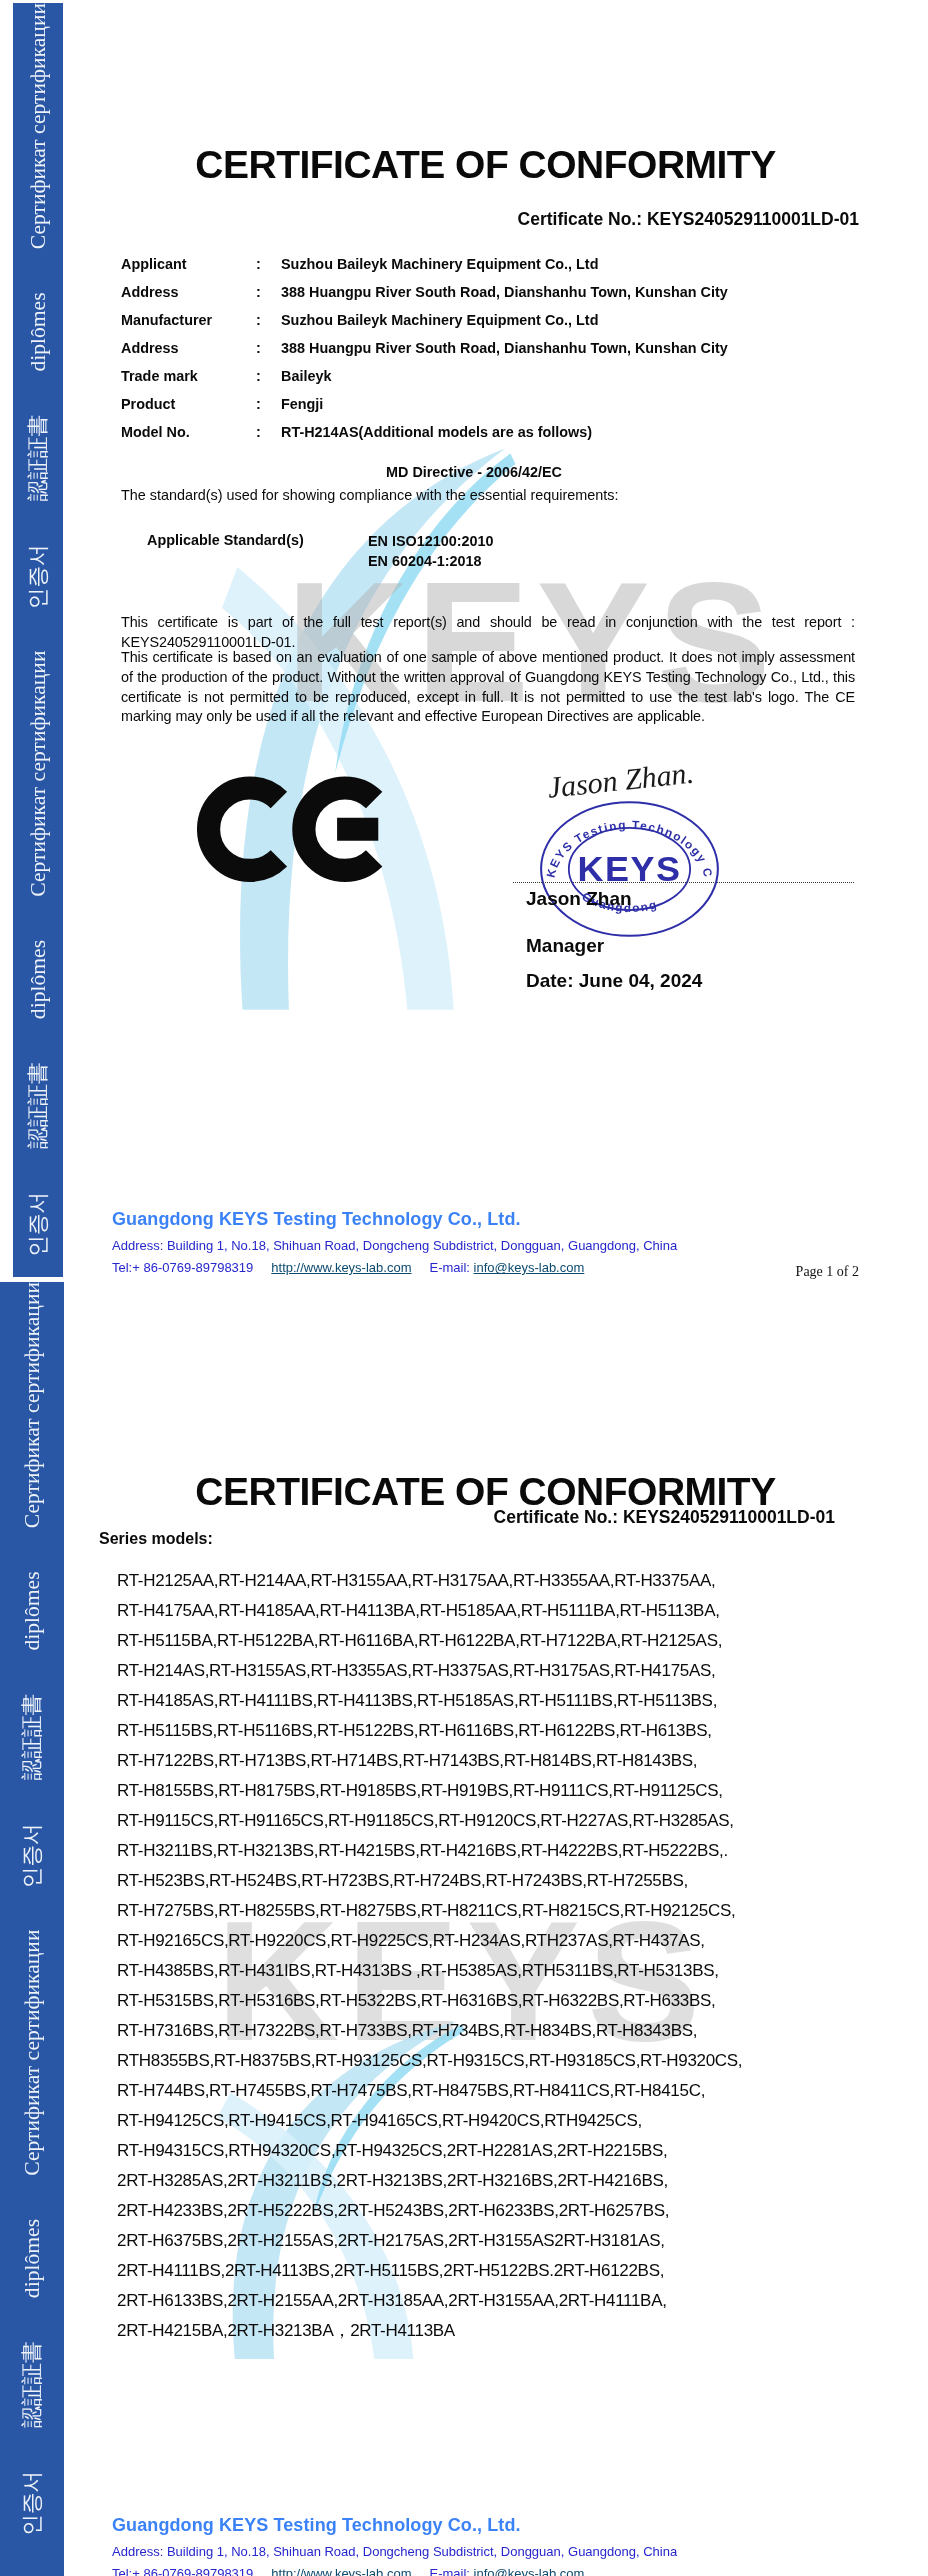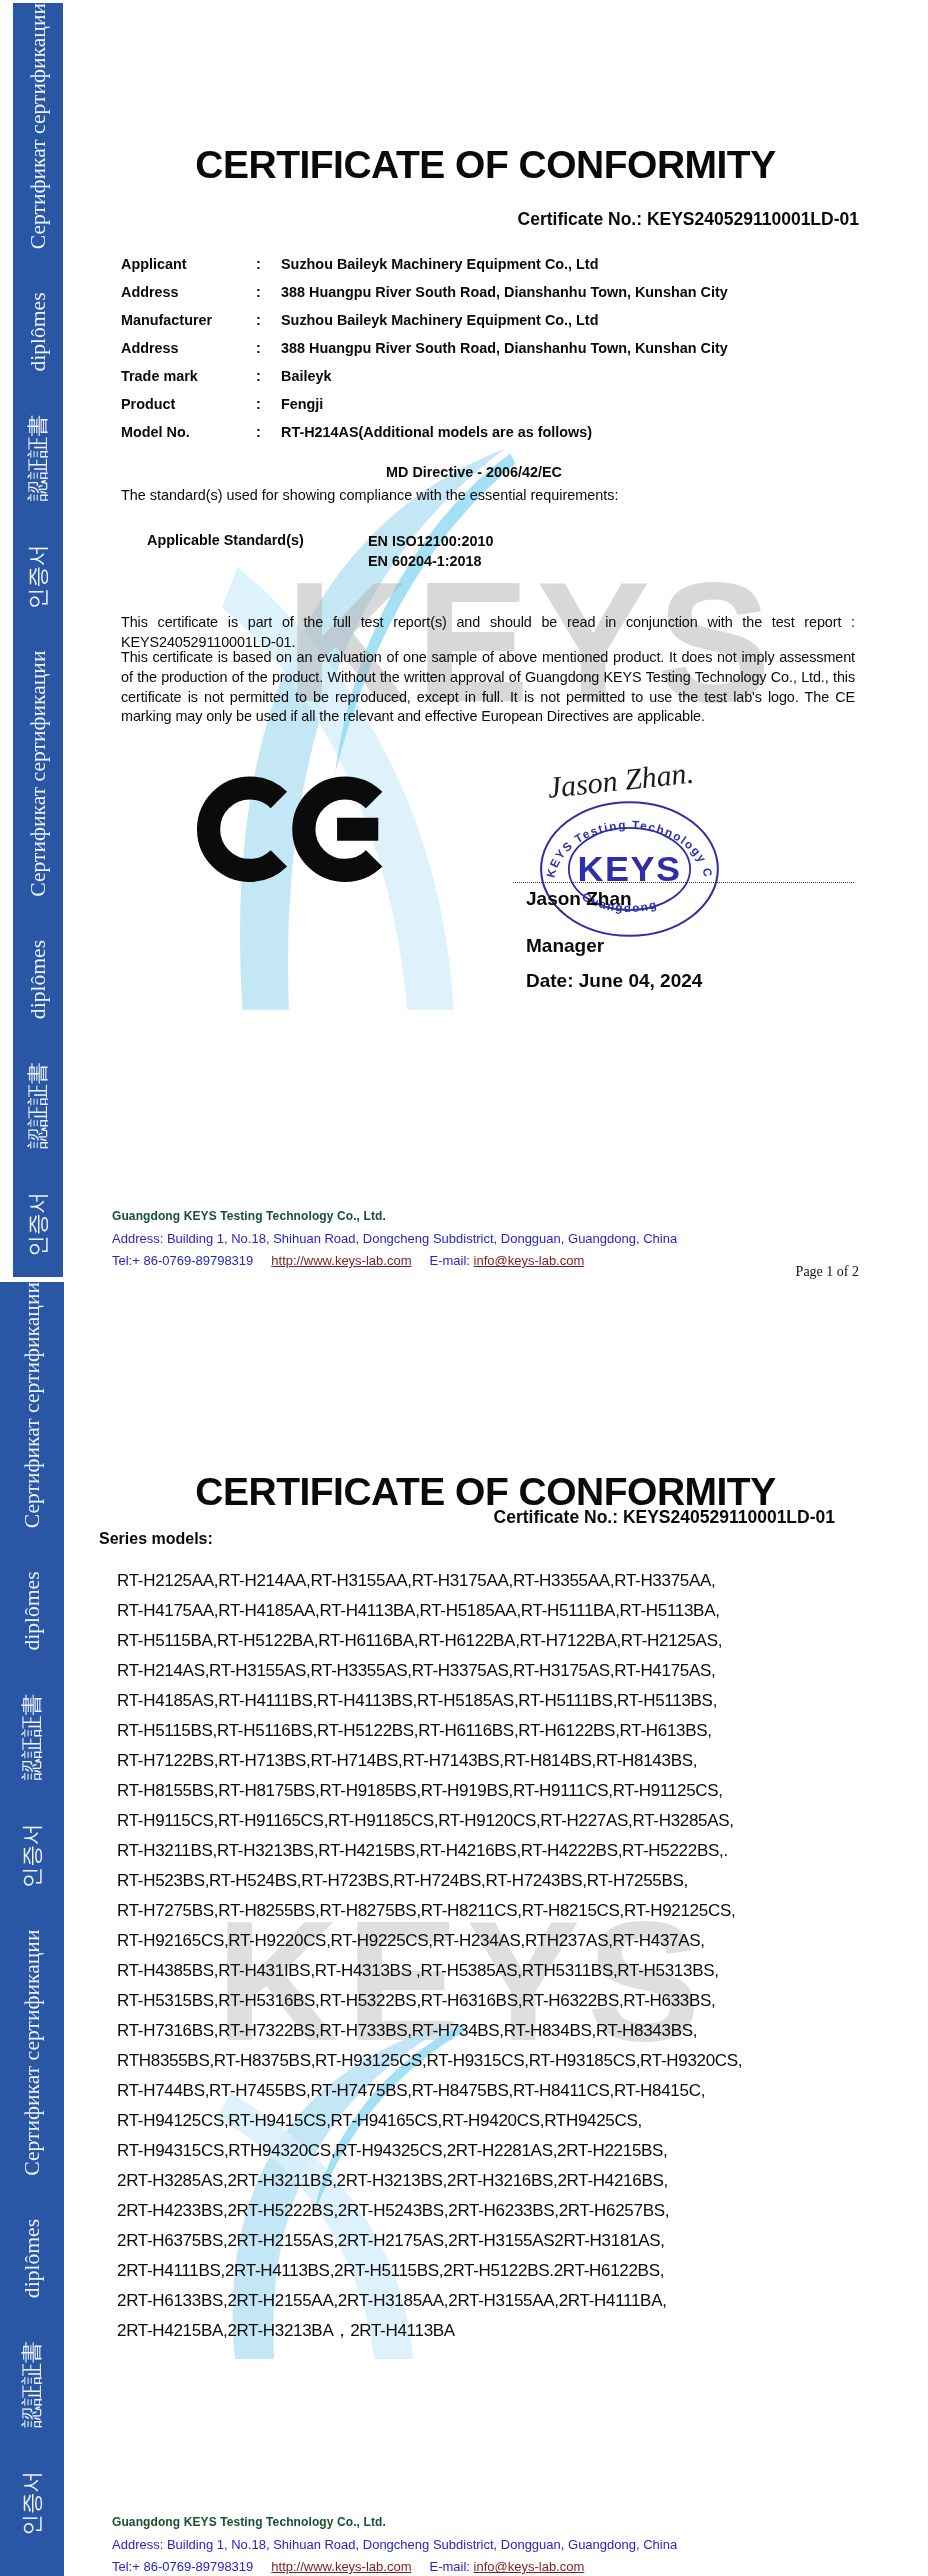--- a/index.html
+++ b/index.html
@@ -67,24 +67,24 @@
 
   
   .series{position:absolute;left:99px;top:250px;font-size:16px;font-weight:bold;}
   .models{position:absolute;left:117px;top:286px;width:742px;font-size:17px;line-height:30px;
           letter-spacing:-0.3px;white-space:nowrap;}
 
   
   .footer{position:absolute;left:112px;width:752px;}
   #p1 .footer{top:1209px;}
   #p2 .footer{top:1235px;}
-  .fco{font-size:12px;font-weight:bold;color:#14532d;letter-spacing:0.1px;}
+  .fco{font-size:18px;font-weight:bold;color:#3b82f6;letter-spacing:0.1px;}
   .faddr{margin-top:8.2px;font-size:13px;color:#2626cc;}
   .ftel{margin-top:7.2px;font-size:13px;color:#2626cc;display:flex;gap:18px;}
-  .ftel a{color:#7f1d1d;text-decoration:underline;cursor:pointer;}
+  .ftel a{color:#0c4a6e;text-decoration:underline;cursor:pointer;}
   .pagenum{position:absolute;left:112px;width:747px;text-align:right;
            font-family:"Liberation Serif",serif;font-size:14px;color:#111;}
   #p1 .pagenum{top:1264px;}
 </style>
 </head>
 <body>
 
 <div class="canvas">
 
   <section class="page" id="p1">

